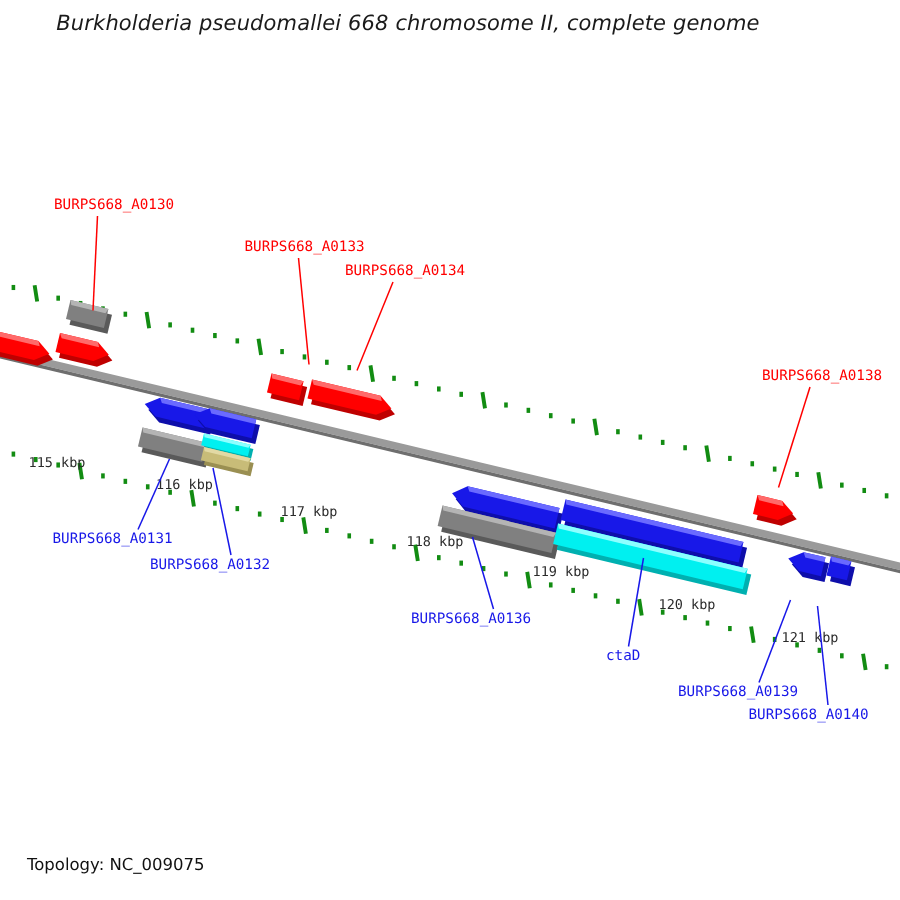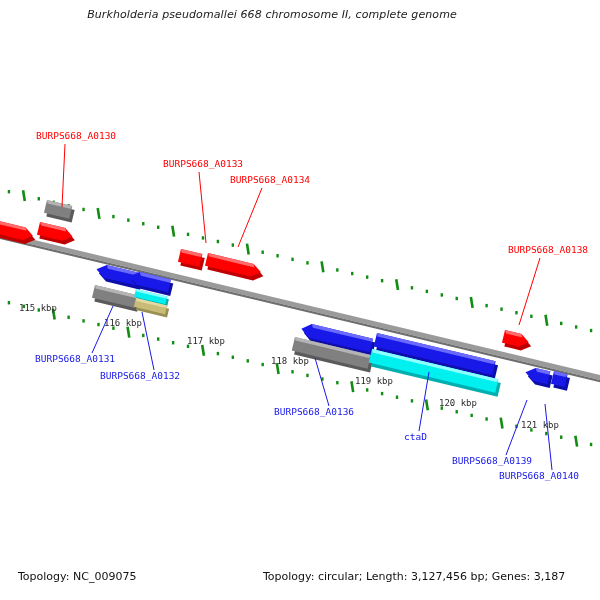--- a/index.html
+++ b/index.html
@@ -21,21 +21,21 @@
     background: #ffffff;
   }
   .title {
     position: absolute;
     top: 8px;
     left: 0;
     width: 544px;
     text-align: center;
     font-family: "DejaVu Sans", sans-serif;
     font-style: italic;
-    font-size: 11px;
+    font-size: 14px;
     color: #1a1a1a;
     letter-spacing: 0.1px;
     white-space: nowrap;
   }
   .footer {
     position: absolute;
     left: 0;
     top: 570px;
     width: 600px;
     height: 22px;
@@ -290,16 +290,15 @@
         <text x="100" y="379" class="feat-label" fill="#1818e8" text-anchor="start">BURPS668_A0132</text>
         <text x="274" y="415" class="feat-label" fill="#1818e8" text-anchor="start">BURPS668_A0136</text>
         <text x="404" y="440" class="feat-label" fill="#1818e8" text-anchor="start">ctaD</text>
         <text x="452" y="464" class="feat-label" fill="#1818e8" text-anchor="start">BURPS668_A0139</text>
         <text x="499" y="479" class="feat-label" fill="#1818e8" text-anchor="start">BURPS668_A0140</text>
       </g>
   </svg>
 
   <div class="footer">
     <span class="accession">Topology: NC_009075</span>
-    <span class="stats">Topology: circular; Length: 3,127,456 bp; Genes: 3,187</span>
   </div>
 
 </div>
 
 </body></html>

